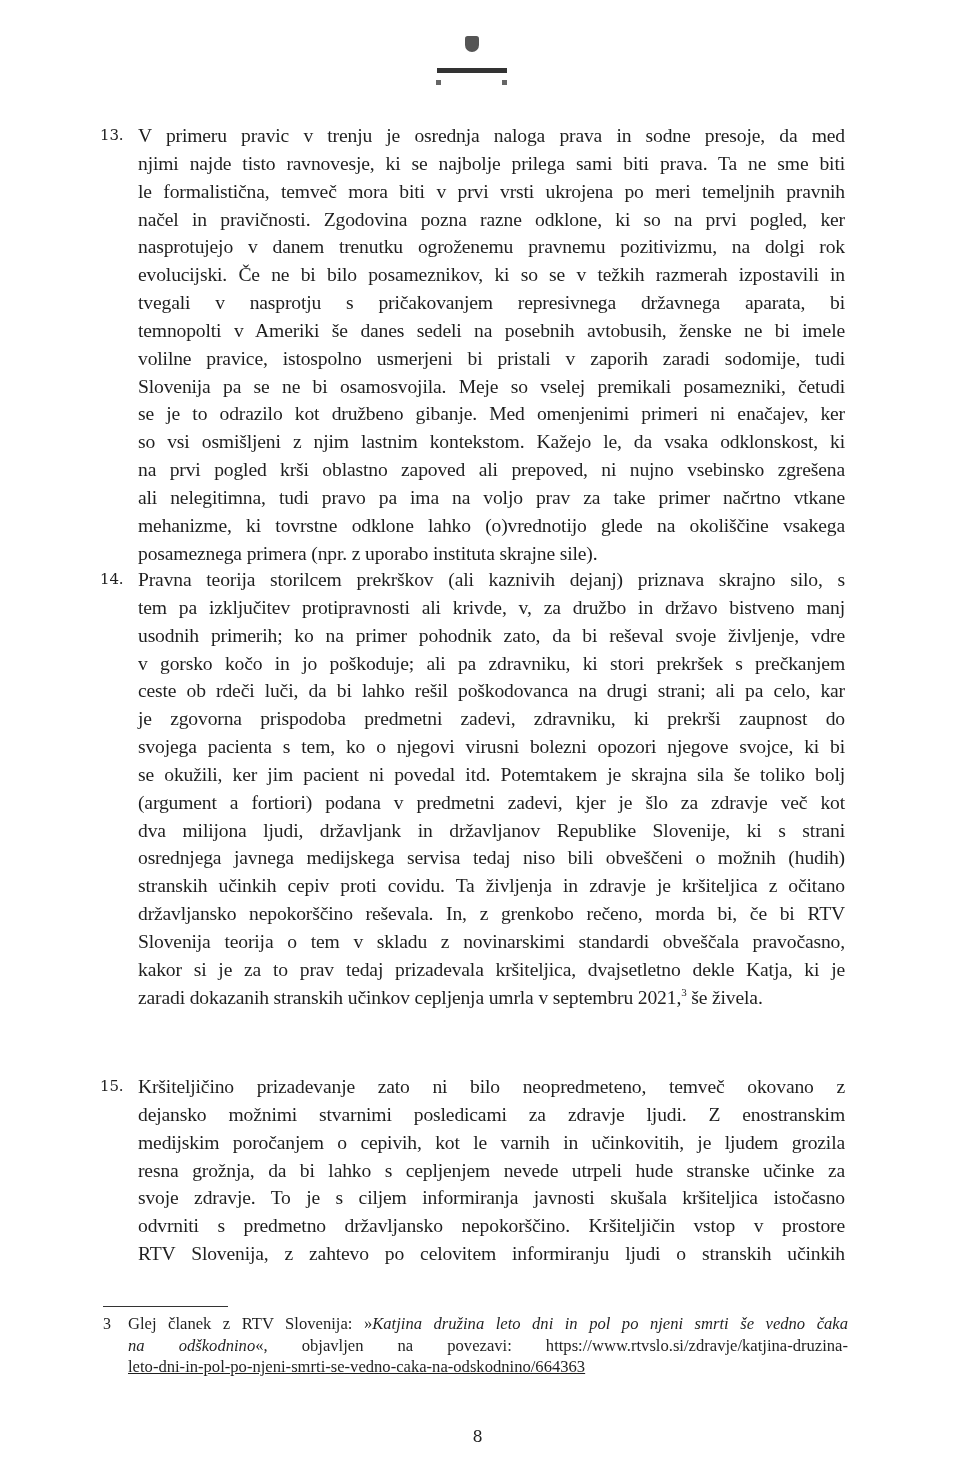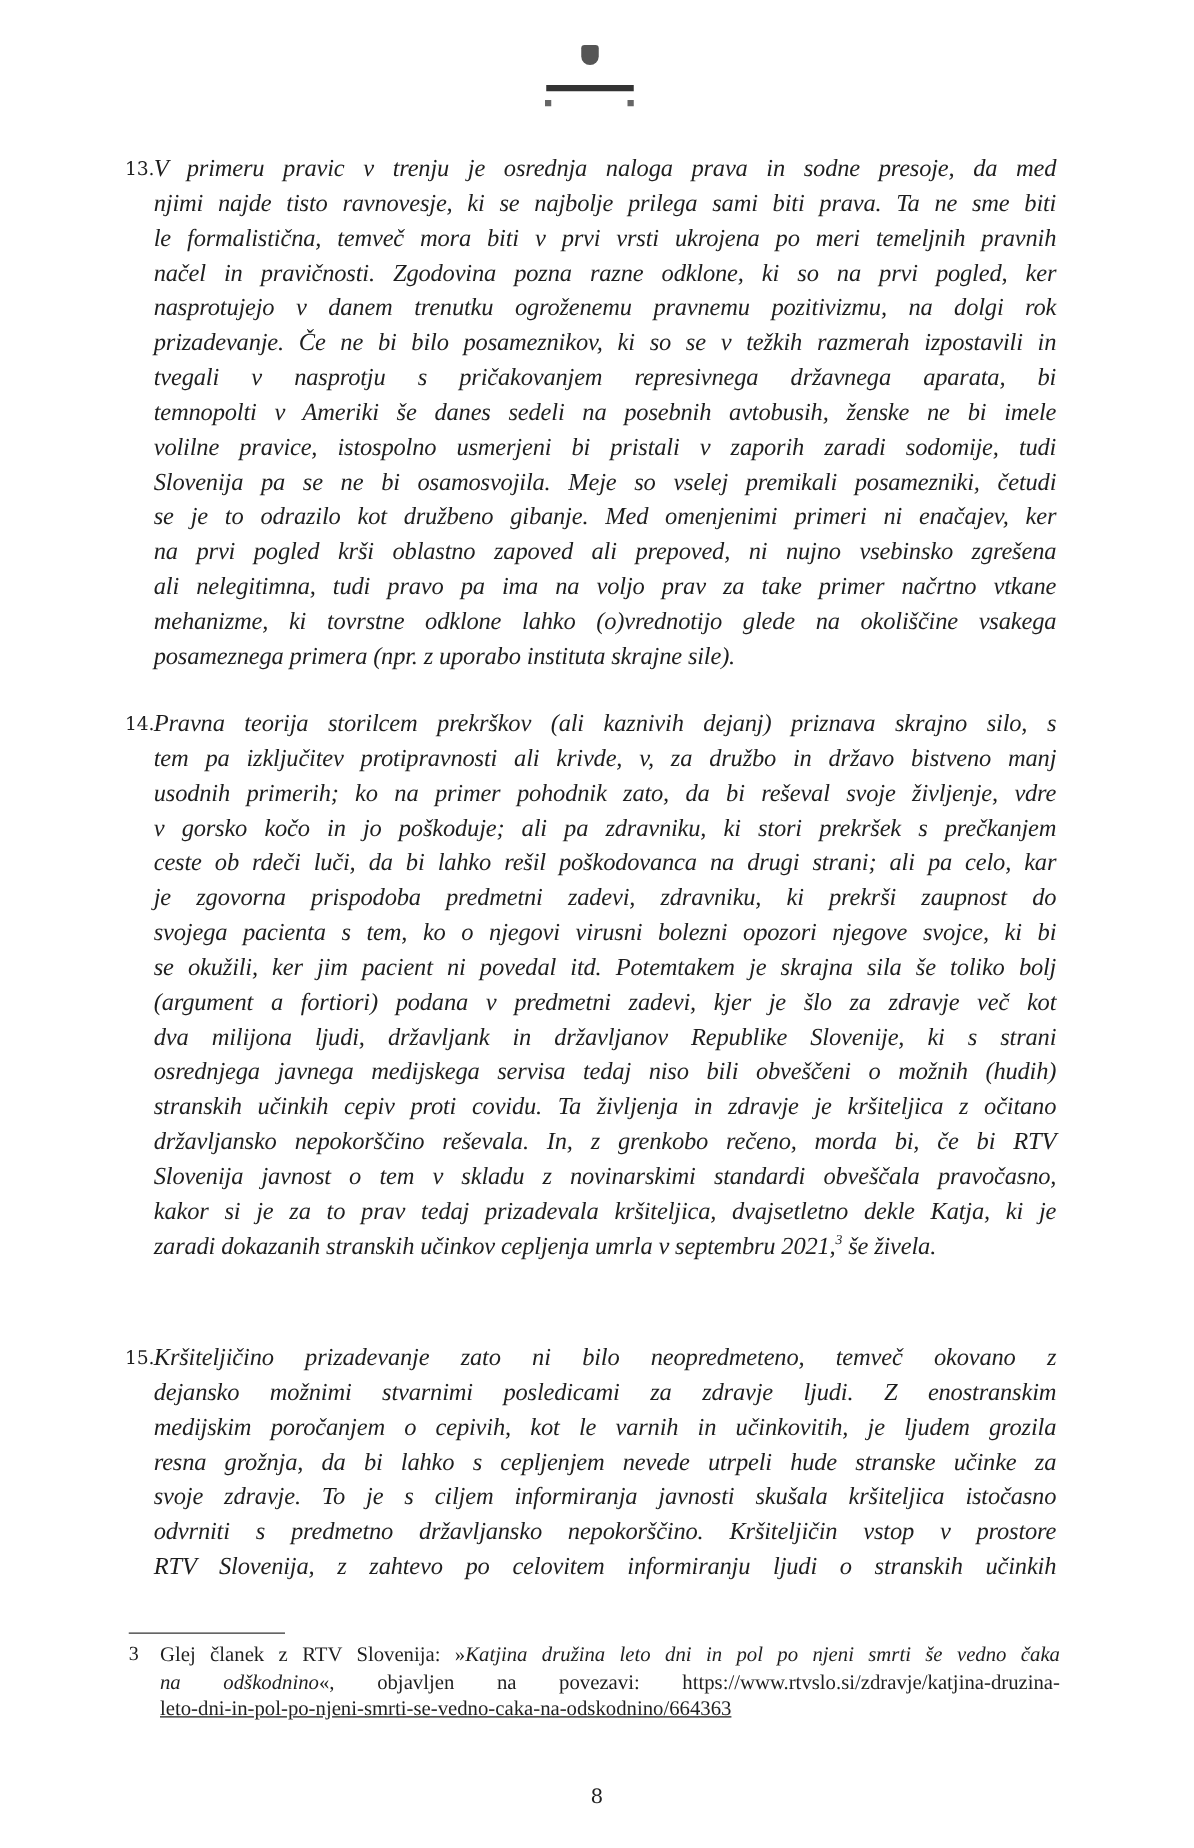--- a/index.html
+++ b/index.html
@@ -38,24 +38,23 @@
     letter-spacing: -0.15px;
   }
   .para-num {
     position: absolute;
     left: 0; top: 0;
     width: 38px;
     font-family: "DejaVu Serif", serif;
     font-size: 15px;
   }
   .para-body {
-    margin-left: 23px;
+    margin-left: 38px;
     text-align: justify;
     hyphens: none;
-    font-style: italic;
   }
   .line { display: block; text-align: justify; text-align-last: justify; white-space: nowrap; }
   .line.last { text-align-last: left; }
   sup { font-size: 11px; line-height: 0; }
 
   .fn-rule {
     position: absolute; left: 103px; top: 1306px; width: 125px; height: 1px; background: #333;
   }
   .footnote {
     position: absolute; left: 103px; top: 1313px; width: 745px;
@@ -81,26 +80,27 @@
 </div>
 
 <div class="para" style="top:122px;">
   <span class="para-num">13.</span>
   <div class="para-body">
     <span class="line">V primeru pravic v trenju je osrednja naloga prava in sodne presoje, da med</span>
     <span class="line">njimi najde tisto ravnovesje, ki se najbolje prilega sami biti prava. Ta ne sme biti</span>
     <span class="line">le formalistična, temveč mora biti v prvi vrsti ukrojena po meri temeljnih pravnih</span>
     <span class="line">načel in pravičnosti. Zgodovina pozna razne odklone, ki so na prvi pogled, ker</span>
     <span class="line">nasprotujejo v danem trenutku ogroženemu pravnemu pozitivizmu, na dolgi rok</span>
-    <span class="line">prizadevanje. Če ne bi bilo posameznikov, ki so se v težkih razmerah izpostavili in</span>
+    <span class="line">evolucijski. Če ne bi bilo posameznikov, ki so se v težkih razmerah izpostavili in</span>
     <span class="line">tvegali v nasprotju s pričakovanjem represivnega državnega aparata, bi</span>
     <span class="line">temnopolti v Ameriki še danes sedeli na posebnih avtobusih, ženske ne bi imele</span>
     <span class="line">volilne pravice, istospolno usmerjeni bi pristali v zaporih zaradi sodomije, tudi</span>
     <span class="line">Slovenija pa se ne bi osamosvojila. Meje so vselej premikali posamezniki, četudi</span>
     <span class="line">se je to odrazilo kot družbeno gibanje. Med omenjenimi primeri ni enačajev, ker</span>
+    <span class="line">so vsi osmišljeni z njim lastnim kontekstom. Kažejo le, da vsaka odklonskost, ki</span>
     <span class="line">na prvi pogled krši oblastno zapoved ali prepoved, ni nujno vsebinsko zgrešena</span>
     <span class="line">ali nelegitimna, tudi pravo pa ima na voljo prav za take primer načrtno vtkane</span>
     <span class="line">mehanizme, ki tovrstne odklone lahko (o)vrednotijo glede na okoliščine vsakega</span>
     <span class="line last">posameznega primera (npr. z uporabo instituta skrajne sile).</span>
   </div>
 </div>
 
 <div class="para" style="top:566px;">
   <span class="para-num">14.</span>
   <div class="para-body">
@@ -110,21 +110,21 @@
     <span class="line">v gorsko kočo in jo poškoduje; ali pa zdravniku, ki stori prekršek s prečkanjem</span>
     <span class="line">ceste ob rdeči luči, da bi lahko rešil poškodovanca na drugi strani; ali pa celo, kar</span>
     <span class="line">je zgovorna prispodoba predmetni zadevi, zdravniku, ki prekrši zaupnost do</span>
     <span class="line">svojega pacienta s tem, ko o njegovi virusni bolezni opozori njegove svojce, ki bi</span>
     <span class="line">se okužili, ker jim pacient ni povedal itd. Potemtakem je skrajna sila še toliko bolj</span>
     <span class="line">(argument a fortiori) podana v predmetni zadevi, kjer je šlo za zdravje več kot</span>
     <span class="line">dva milijona ljudi, državljank in državljanov Republike Slovenije, ki s strani</span>
     <span class="line">osrednjega javnega medijskega servisa tedaj niso bili obveščeni o možnih (hudih)</span>
     <span class="line">stranskih učinkih cepiv proti covidu. Ta življenja in zdravje je kršiteljica z očitano</span>
     <span class="line">državljansko nepokorščino reševala. In, z grenkobo rečeno, morda bi, če bi RTV</span>
-    <span class="line">Slovenija javnost o tem v skladu z novinarskimi standardi obveščala pravočasno,</span>
+    <span class="line">Slovenija teorija o tem v skladu z novinarskimi standardi obveščala pravočasno,</span>
     <span class="line">kakor si je za to prav tedaj prizadevala kršiteljica, dvajsetletno dekle Katja, ki je</span>
     <span class="line last"><span>zaradi dokazanih stranskih učinkov cepljenja umrla v septembru 2021,</span><sup>3</sup><span> še živela.</span></span>
   </div>
 </div>
 
 <div class="para" style="top:1073px;">
   <span class="para-num">15.</span>
   <div class="para-body">
     <span class="line">Kršiteljičino prizadevanje zato ni bilo neopredmeteno, temveč okovano z</span>
     <span class="line">dejansko možnimi stvarnimi posledicami za zdravje ljudi. Z enostranskim</span>

